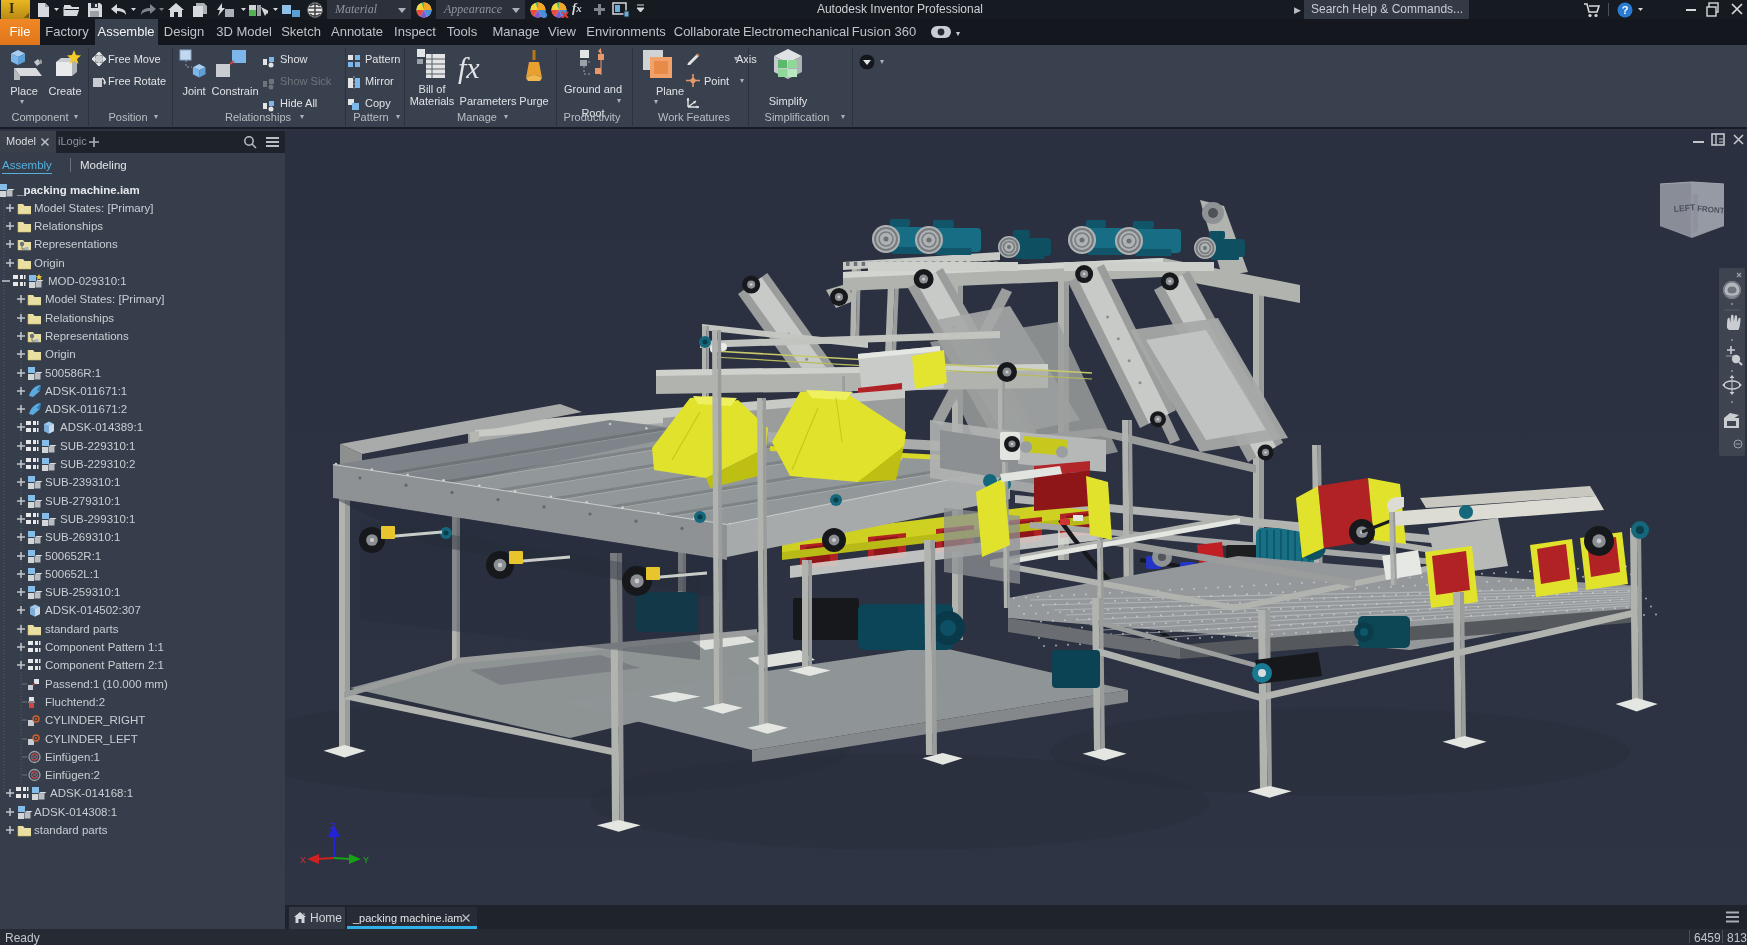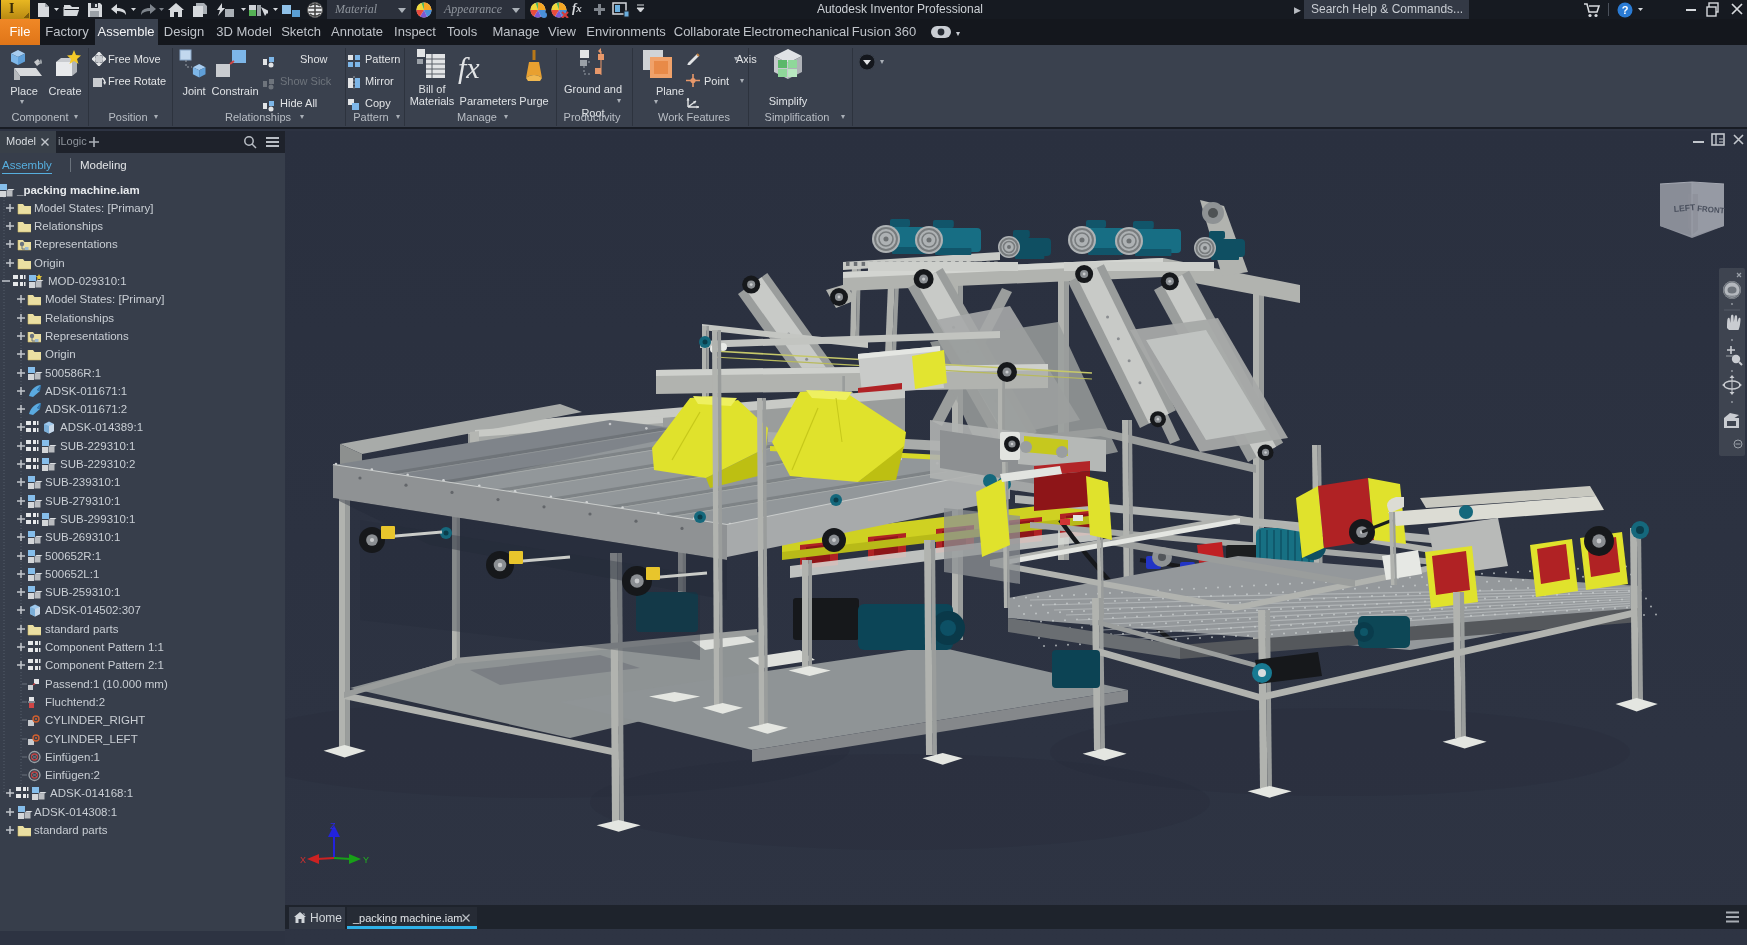--- a/index.html
+++ b/index.html
@@ -223,21 +223,21 @@
         <rect x="18" y="2" width="14" height="13" fill="#7db6e8"></rect>
         <rect x="2" y="16" width="14" height="13" fill="#c9ccd0"></rect>
         <path d="M16 16l4-3" stroke="#d04545" stroke-width="2"></path>
       </svg>
       <div style="position:absolute;left:235px;top:40px;transform:translateX(-50%);color:#dfe2e5;font:11px 'Liberation Sans',sans-serif;font-weight:normal;white-space:nowrap;">Constrain</div>
       <svg style="position:absolute;left:262px;top:9px" width="13" height="14" viewBox="0 0 13 14">
         <rect x="1" y="5" width="4" height="6" fill="#e2e4e6"></rect>
         <rect x="7" y="3" width="5" height="5" fill="#7db6e8"></rect>
         <circle cx="9" cy="11" r="2.5" fill="#e2e4e6"></circle>
       </svg>
-      <div style="position:absolute;left:280px;top:8px;color:#e2e4e6;font:11px 'Liberation Sans',sans-serif;font-weight:normal;white-space:nowrap;margin-left:20px;">Show</div>
+      <div style="position:absolute;left:280px;top:8px;color:#e2e4e6;font:11px 'Liberation Sans',sans-serif;font-weight:normal;white-space:nowrap;">Show</div>
       <svg style="position:absolute;left:262px;top:31px" width="13" height="14" viewBox="0 0 13 14">
         <rect x="1" y="5" width="4" height="6" fill="#6e747c"></rect>
         <rect x="7" y="3" width="5" height="5" fill="#6e747c"></rect>
         <circle cx="9" cy="11" r="2.5" fill="#6e747c"></circle>
       </svg>
       <div style="position:absolute;left:280px;top:30px;color:#6e747c;font:11px 'Liberation Sans',sans-serif;font-weight:normal;white-space:nowrap;">Show Sick</div>
       <svg style="position:absolute;left:262px;top:53px" width="13" height="14" viewBox="0 0 13 14">
         <rect x="1" y="5" width="4" height="6" fill="#e2e4e6"></rect>
         <rect x="7" y="3" width="5" height="5" fill="#7db6e8"></rect>
         <circle cx="9" cy="11" r="2.5" fill="#e2e4e6"></circle>
@@ -1637,12 +1637,19 @@
       <div style="position:absolute;left:62px;top:776px;width:130px;height:22px;background:#262b35;"></div>
       <div style="position:absolute;left:68px;top:781px;font:11px 'Liberation Sans',sans-serif;color:#e2e5e8;">_packing machine.iam</div>
       <svg style="position:absolute;left:176px;top:782px" width="10" height="10" viewBox="0 0 10 10">
         <path d="M1.5 1.5l7 7M8.5 1.5l-7 7" stroke="#b8bcc2" stroke-width="1.3"></path>
       </svg>
       <div style="position:absolute;left:62px;top:795px;width:130px;height:3px;background:#2fb1e8;"></div>
       <svg style="position:absolute;left:1440px;top:779px" width="15" height="16" viewBox="0 0 15 16">
         <path d="M1 2.5h13M1 7h13M1 11.5h13" stroke="#a8adb4" stroke-width="1.8"></path>
       </svg>
     </div>
+    <div id="statusbar">
+      <div style="position:absolute;left:5px;top:2px;font:12px 'Liberation Sans',sans-serif;color:#c3c7cc;">Ready</div>
+      <div style="position:absolute;left:1689px;top:1px;width:1px;height:13px;background:#4a505a;"></div>
+      <div style="position:absolute;left:1722px;top:1px;width:1px;height:13px;background:#4a505a;"></div>
+      <div style="position:absolute;left:1694px;top:2px;font:12px 'Liberation Sans',sans-serif;color:#c3c7cc;">6459</div>
+      <div style="position:absolute;left:1727px;top:2px;font:12px 'Liberation Sans',sans-serif;color:#c3c7cc;">813</div>
+    </div>
   </div>
 </body></html>

